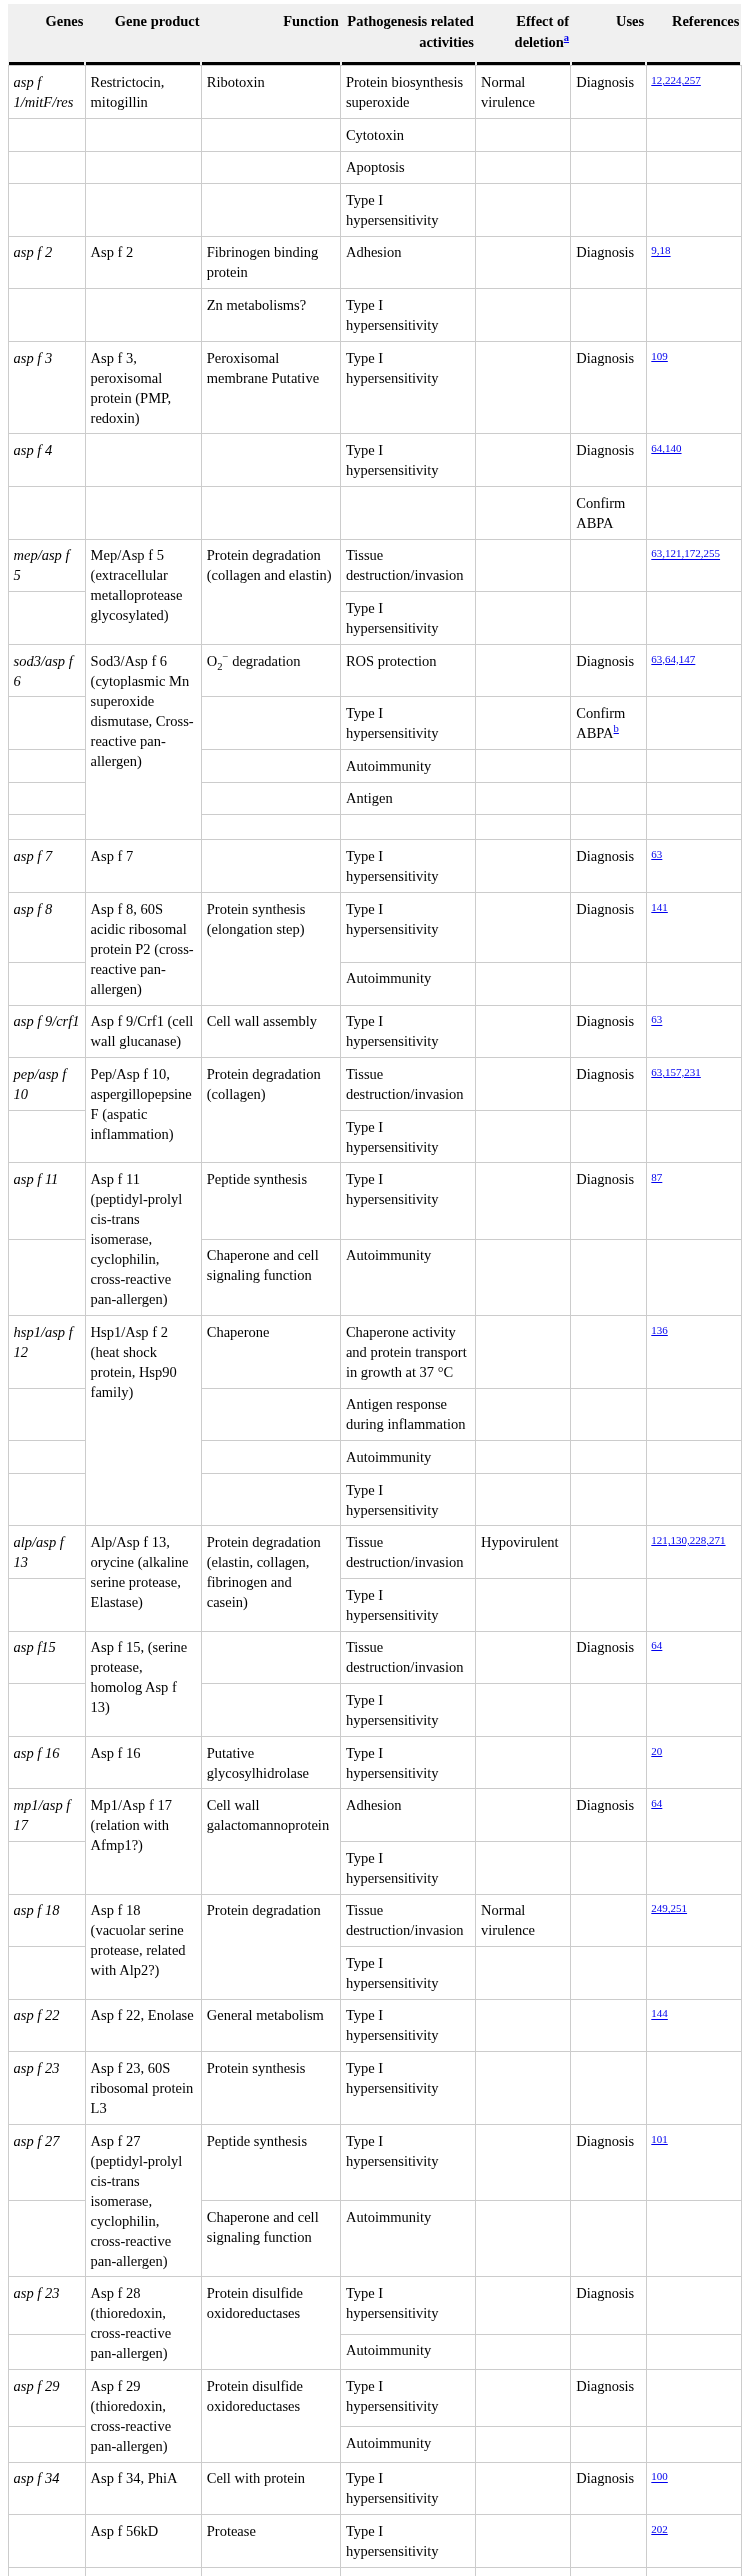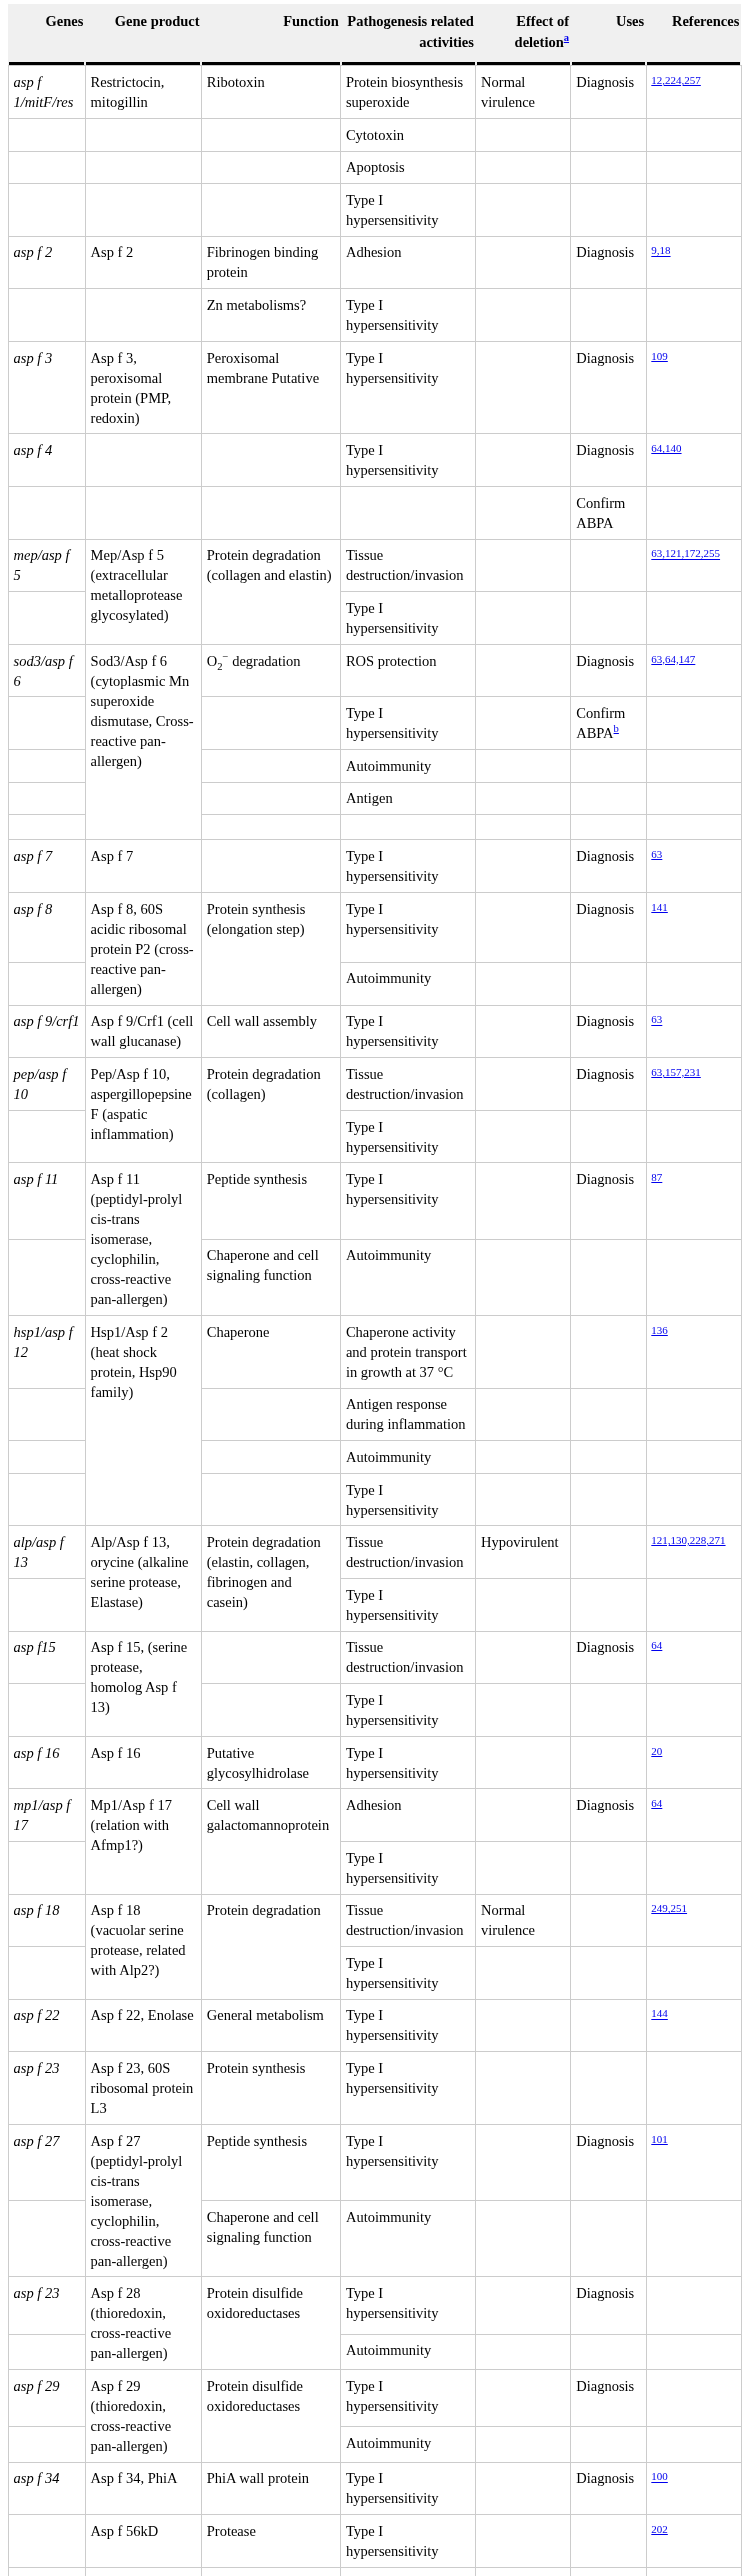--- a/index.html
+++ b/index.html
@@ -419,21 +419,21 @@
         <tr>
           <td class="c0"></td>
           <td class="c3"><span>Autoimmunity</span></td>
           <td class="c4"></td>
           <td class="c5"></td>
           <td class="c6"></td>
         </tr>
         <tr>
           <td class="c0"><span>asp f 34</span></td>
           <td class="c1"><span>Asp f 34, PhiA</span></td>
-          <td class="c2"><span>PhiA wall protein</span></td>
+          <td class="c2"><span>Cell with protein</span></td>
           <td class="c3"><span>Type I hypersensitivity</span></td>
           <td class="c4"></td>
           <td class="c5"><span>Diagnosis</span></td>
           <td class="c6"><a href="#" class="ref">100</a></td>
         </tr>
         <tr>
           <td class="c0"></td>
           <td class="c1"><span>Asp f 56kD</span></td>
           <td class="c2"><span>Protease</span></td>
           <td class="c3"><span>Type I hypersensitivity</span></td>

